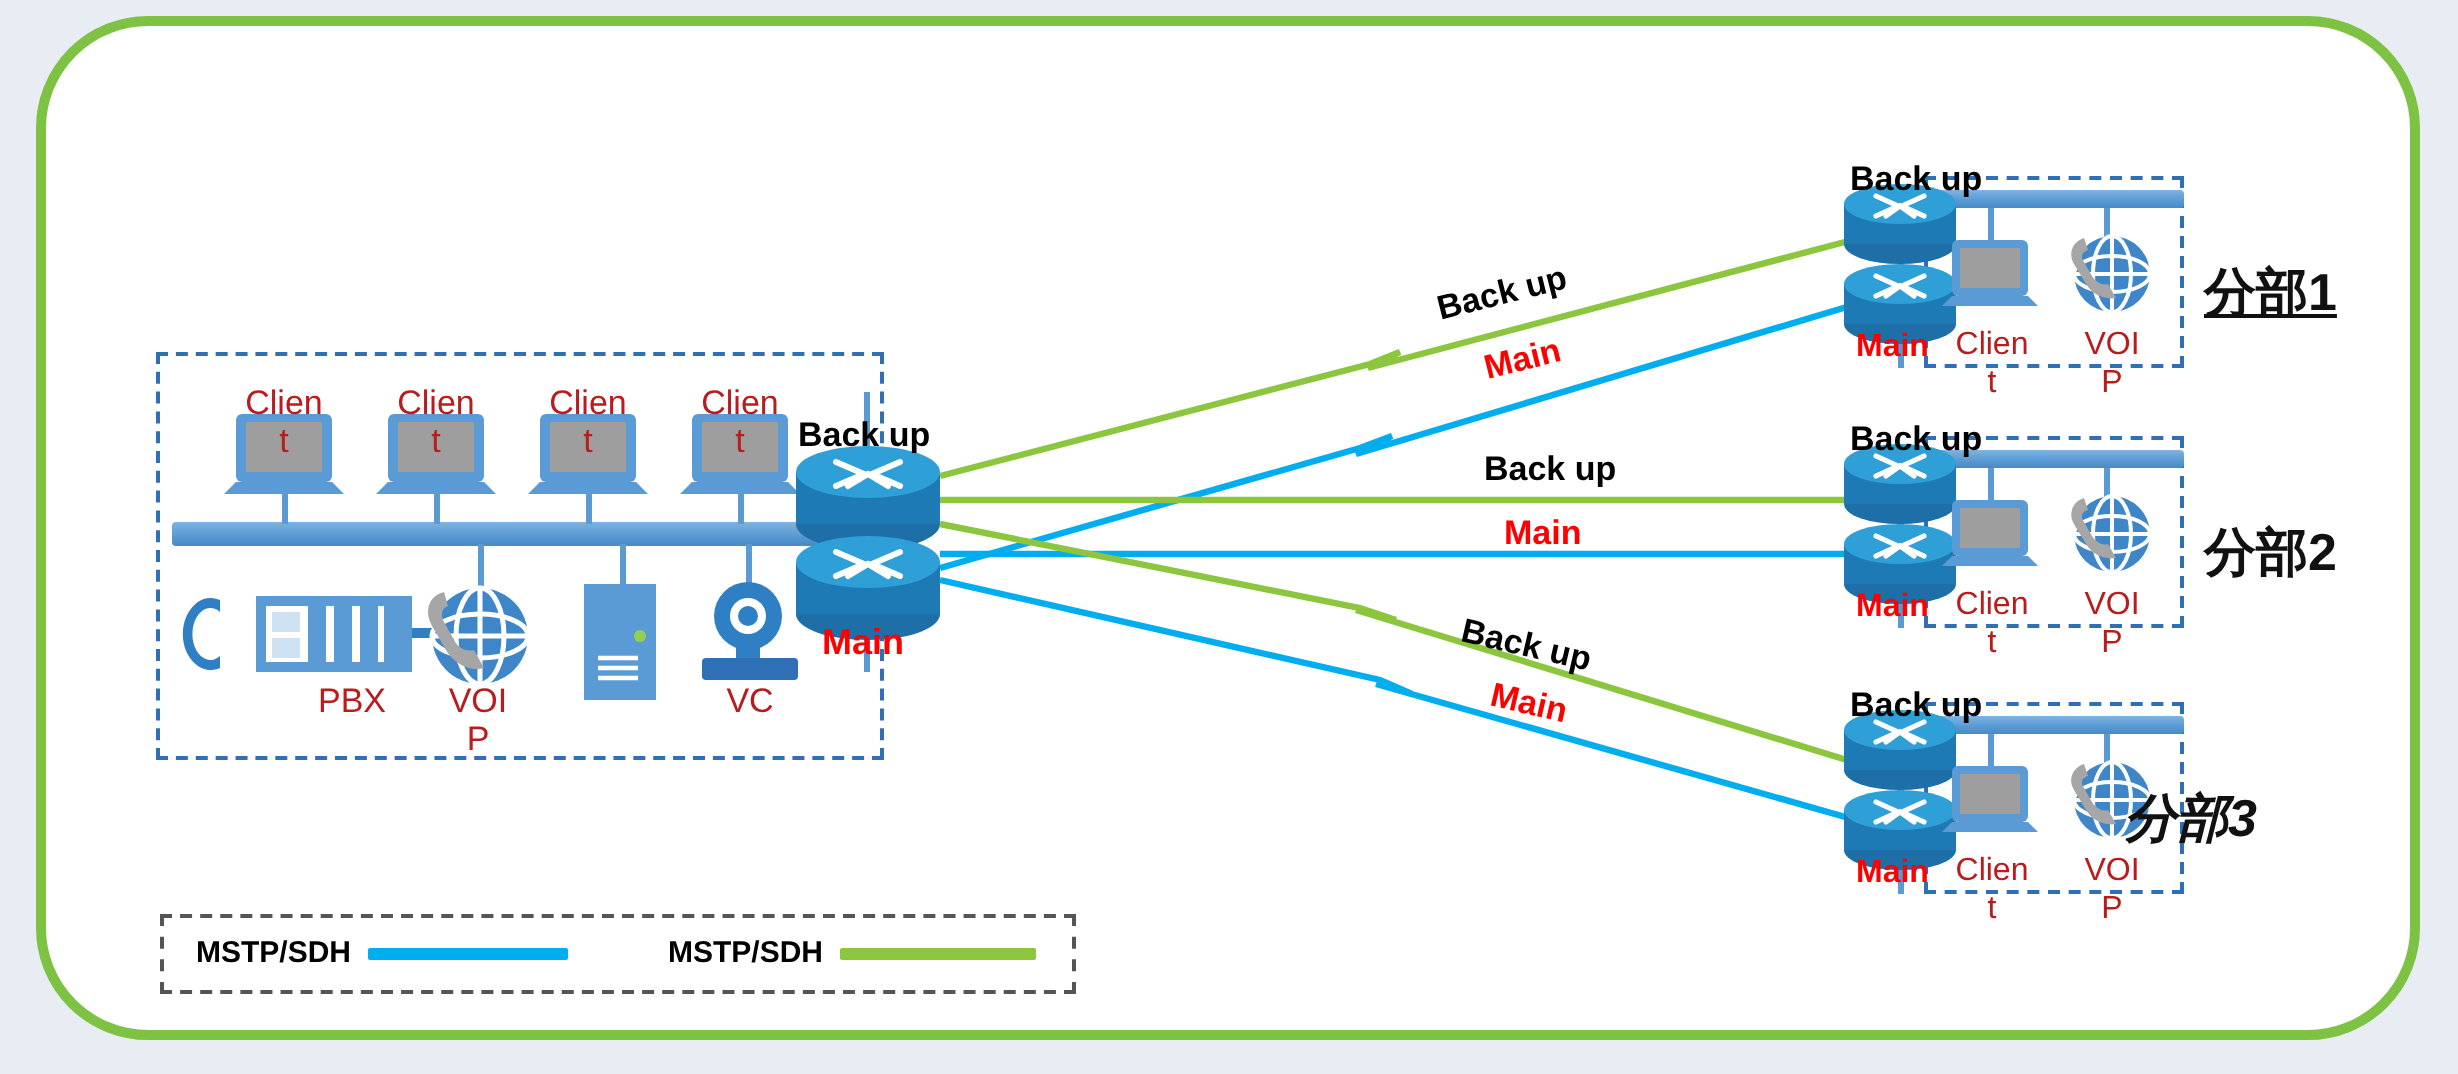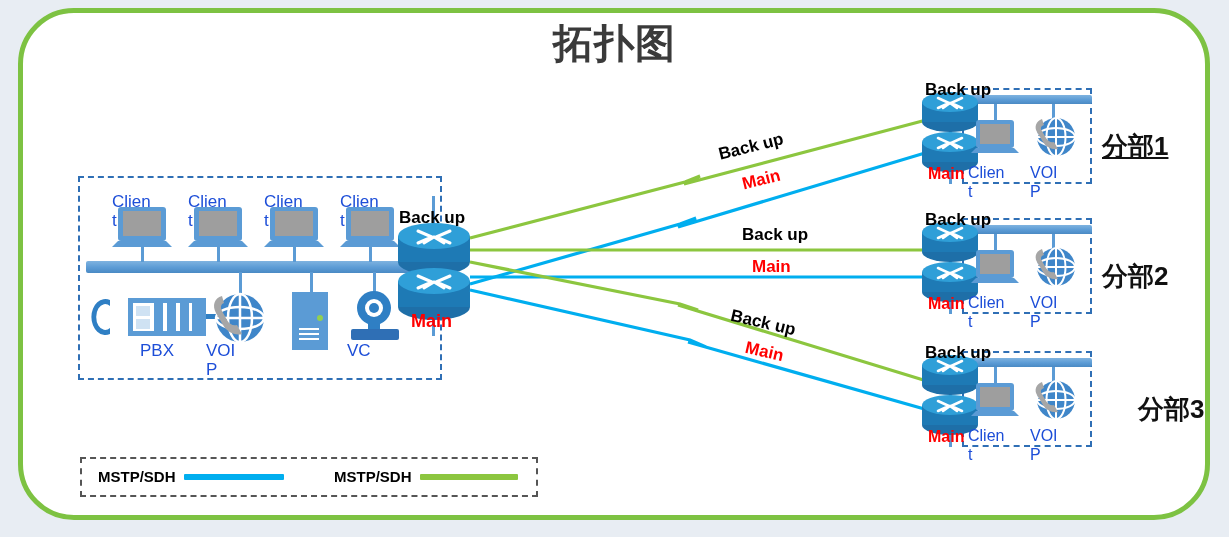--- a/index.html
+++ b/index.html
@@ -55,22 +55,23 @@
     border-radius: 2px;
   }
   .stub {
     position: absolute;
     background: #5b9bd5;
     width: 3px;
   }
   
   .dev-label {
     position: absolute;
-    color: #1d4ed8;
+    color: #b91c1c;
     font-size: 17px;
+    text-align: center;
     line-height: 19px;
   }
   .tag-backup {
     position: absolute;
     font-size: 17px; font-weight: bold; color: #000;
     white-space: nowrap;
   }
   .tag-main {
     position: absolute;
     font-size: 18px; font-weight: bold; color: #ff0000;
@@ -101,21 +102,20 @@
     white-space: nowrap;
   }
 </style>
 </head>
 <body>
 
 <div id="stage">
 
   <div id="frame"></div>
 
-  <div id="title">拓扑图</div>
 
 
   <div class="dashbox" style="left:78px; top:176px; width:364px; height:204px;"></div>
 
   <div class="bus" style="left:86px; top:261px; width:348px; height:12px;"></div>
 
   <div class="stub" style="left:141px; top:246px; height:16px;"></div>
   <div class="stub" style="left:217px; top:246px; height:16px;"></div>
   <div class="stub" style="left:293px; top:246px; height:16px;"></div>
   <div class="stub" style="left:369px; top:246px; height:16px;"></div>
@@ -375,21 +375,21 @@
   </svg>
 
   <div class="tag-backup" style="left:925px; top:343px;">Back up</div>
   <div class="tag-main" style="left:928px; top:428px; font-size:16px;">Main</div>
   <div class="dev-label" style="left:968px; top:426px; width:56px; font-size:16px;">
     <span>Clien</span><br><span>t</span>
   </div>
   <div class="dev-label" style="left:1030px; top:426px; width:52px; font-size:16px;">
     <span>VOI</span><br><span>P</span>
   </div>
-  <div class="branch-label" style="left:1138px; top:392px;">分部3</div>
+  <div class="branch-label" style="left:1062px; top:392px;font-style:italic;">分部3</div>
 
   <div class="legendbox" style="left:80px; top:457px; width:458px; height:40px;"></div>
   <div class="legend-text" style="left:98px; top:468px;">MSTP/SDH</div>
   <div class="legend-swatch" id="sw0" style="left: 184px; top: 474px; width: 100px; background: rgb(0, 174, 239);"></div>
   <div class="legend-text" style="left:334px; top:468px;">MSTP/SDH</div>
   <div class="legend-swatch" id="sw1" style="left: 420px; top: 474px; width: 98px; background: rgb(140, 198, 63);"></div>
 
 </div>
 
 </body></html>

